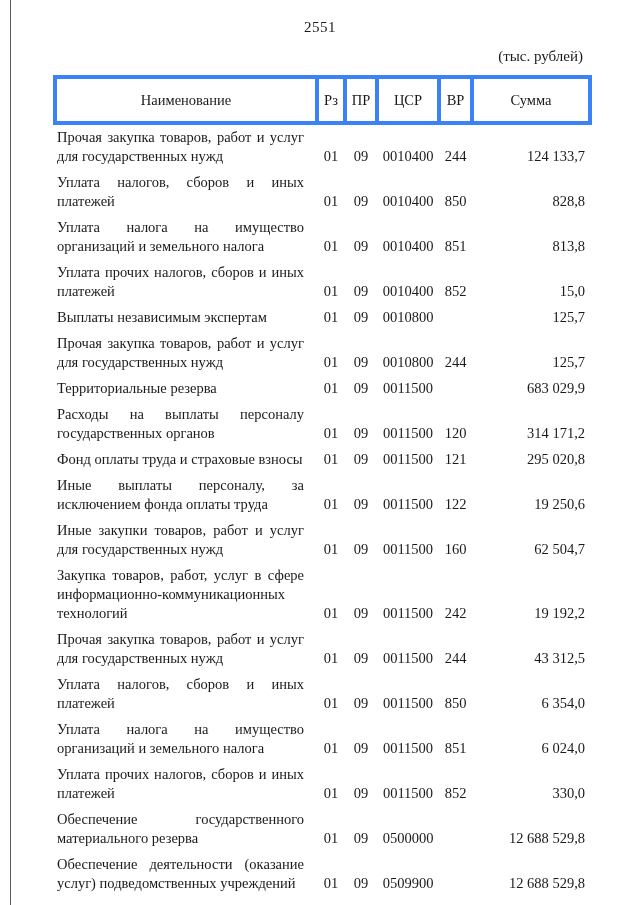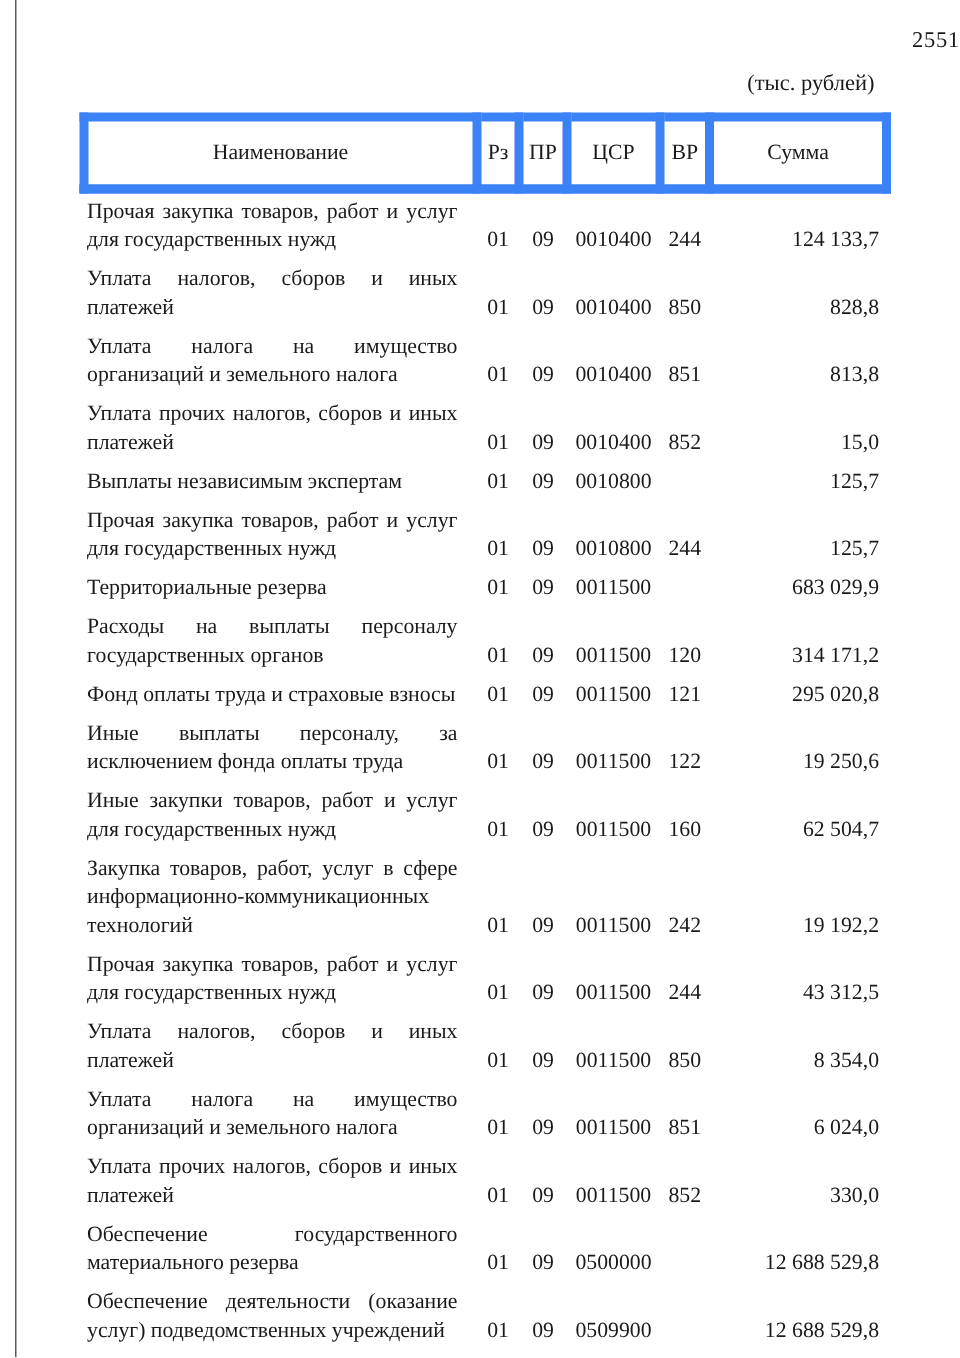--- a/index.html
+++ b/index.html
@@ -22,41 +22,41 @@
     top: 0;
     width: 1px;
     height: 905px;
     background: #5a5a5a;
   }
   .page-number {
     position: absolute;
     top: 19px;
     left: 0;
     width: 640px;
-    text-align: right;
+    text-align: center;
     font-size: 15px;
     letter-spacing: 0.5px;
   }
   .units-note {
     position: absolute;
     top: 48px;
     right: 57px;
     font-size: 15px;
   }
   table.budget {
     position: absolute;
     left: 53px;
     top: 75px;
     width: 535px;
     border-collapse: collapse;
     table-layout: fixed;
     font-size: 14.5px;
   }
   table.budget thead th {
-    border: 6px solid #3b82f6;
+    border: 4px solid #3b82f6;
     height: 42px;
     font-weight: normal;
     text-align: center;
     vertical-align: middle;
     padding: 0;
     background: #ffffff;
   }
   table.budget tbody td {
     vertical-align: bottom;
     padding-top: 3px;
@@ -217,21 +217,21 @@
           <td class="c-csr">0011500</td>
           <td class="c-vr">244</td>
           <td class="c-sum">43 312,5</td>
         </tr>
         <tr>
           <td class="c-name">Уплата налогов, сборов и иных платежей</td>
           <td class="c-rz">01</td>
           <td class="c-pr">09</td>
           <td class="c-csr">0011500</td>
           <td class="c-vr">850</td>
-          <td class="c-sum">8 354,0</td>
+          <td class="c-sum">6 354,0</td>
         </tr>
         <tr>
           <td class="c-name">Уплата налога на имущество организаций и земельного налога</td>
           <td class="c-rz">01</td>
           <td class="c-pr">09</td>
           <td class="c-csr">0011500</td>
           <td class="c-vr">851</td>
           <td class="c-sum">6 024,0</td>
         </tr>
         <tr>

